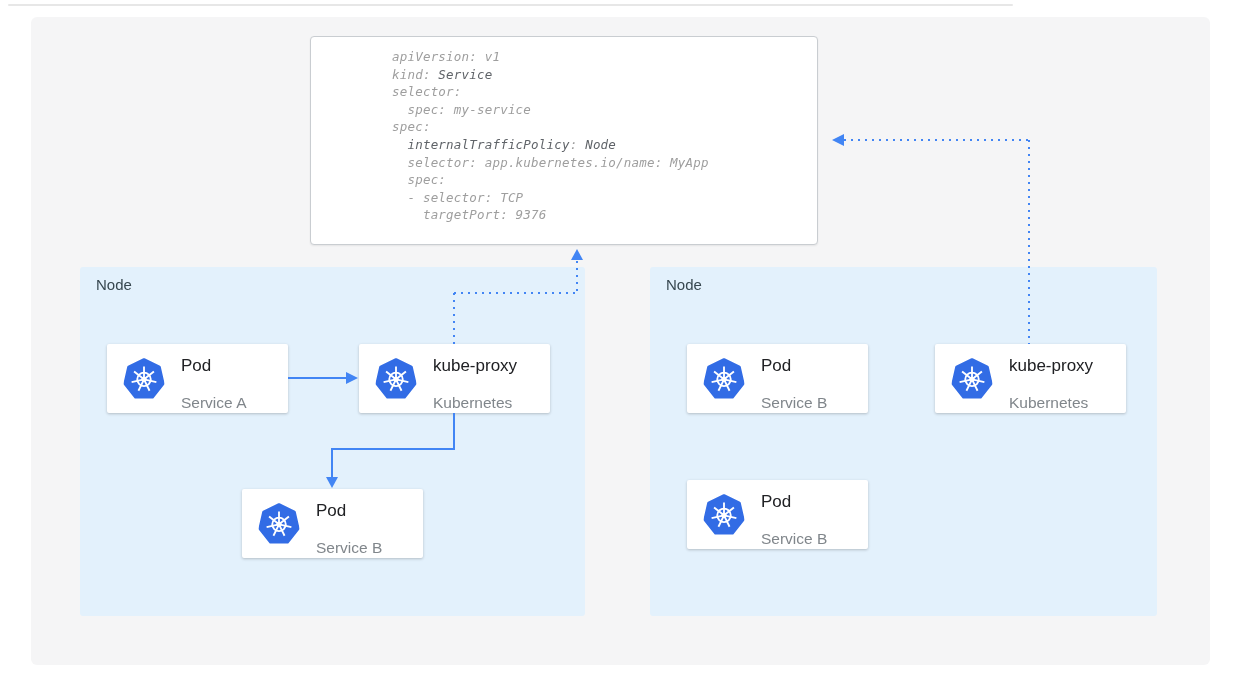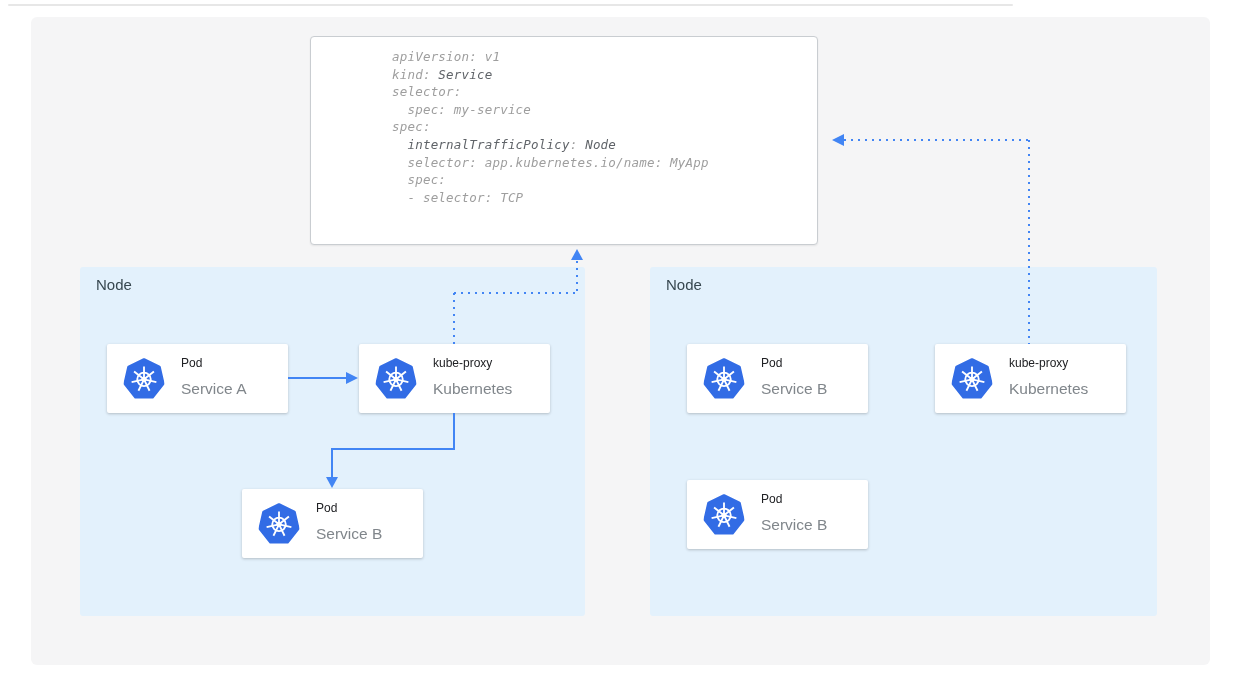--- a/index.html
+++ b/index.html
@@ -28,22 +28,22 @@
   .node-left{left:80px}
   .node-right{left:650px;width:507px}
   .node-label{position:absolute;left:16px;top:9px;font-size:15px;color:var(--node-label)}
 
   
   .card{position:absolute;height:69px;background:#fff;border-radius:2px;
     box-shadow:0 1px 3px rgba(0,0,0,.22);display:flex;align-items:center}
   .card .kicon{position:absolute;left:16px;top:14px;width:42px;height:41px;display:block}
   .card .kicon svg{width:100%;height:100%;display:block}
   .card .ct{position:absolute;left:74px;top:12px}
-  .card .title{font-size:12px;color:var(--card-title)}
-  .card .sub{font-size:15.5px;color:var(--card-subtitle);margin-top:10px}
+  .card .title{font-size:17px;color:var(--card-title)}
+  .card .sub{font-size:15.5px;color:var(--card-subtitle);margin-top:18px}
   .c1{left:107px;top:344px;width:181px}
   .c2{left:359px;top:344px;width:191px}
   .c3{left:242px;top:489px;width:181px}
   .c4{left:687px;top:344px;width:181px}
   .c5{left:935px;top:344px;width:191px}
   .c6{left:687px;top:480px;width:181px}
 
   
   .sl{position:absolute;background:var(--accent-blue)}
   
@@ -86,20 +86,21 @@
   <div class="yaml-box">
     <div class="yl"><span>apiVersion: v1</span></div>
     <div class="yl"><span>kind: </span><span class="b">Service</span></div>
     <div class="yl"><span>selector:</span></div>
     <div class="yl"><span>  spec: my-service</span></div>
     <div class="yl"><span>spec:</span></div>
     <div class="yl"><span>  </span><span class="b">internalTrafficPolicy</span><span>: </span><span class="b">Node</span></div>
     <div class="yl"><span>  selector: app.kubernetes.io/name: MyApp</span></div>
     <div class="yl"><span>  spec:</span></div>
     <div class="yl"><span>  - selector: TCP</span></div>
+    <div class="yl"><span>    targetPort: 9376</span></div>
   </div>
 
   <div class="node node-left">
     <div class="node-label">Node</div>
   </div>
   <div class="node node-right">
     <div class="node-label">Node</div>
   </div>
 
   <div class="card c1">

